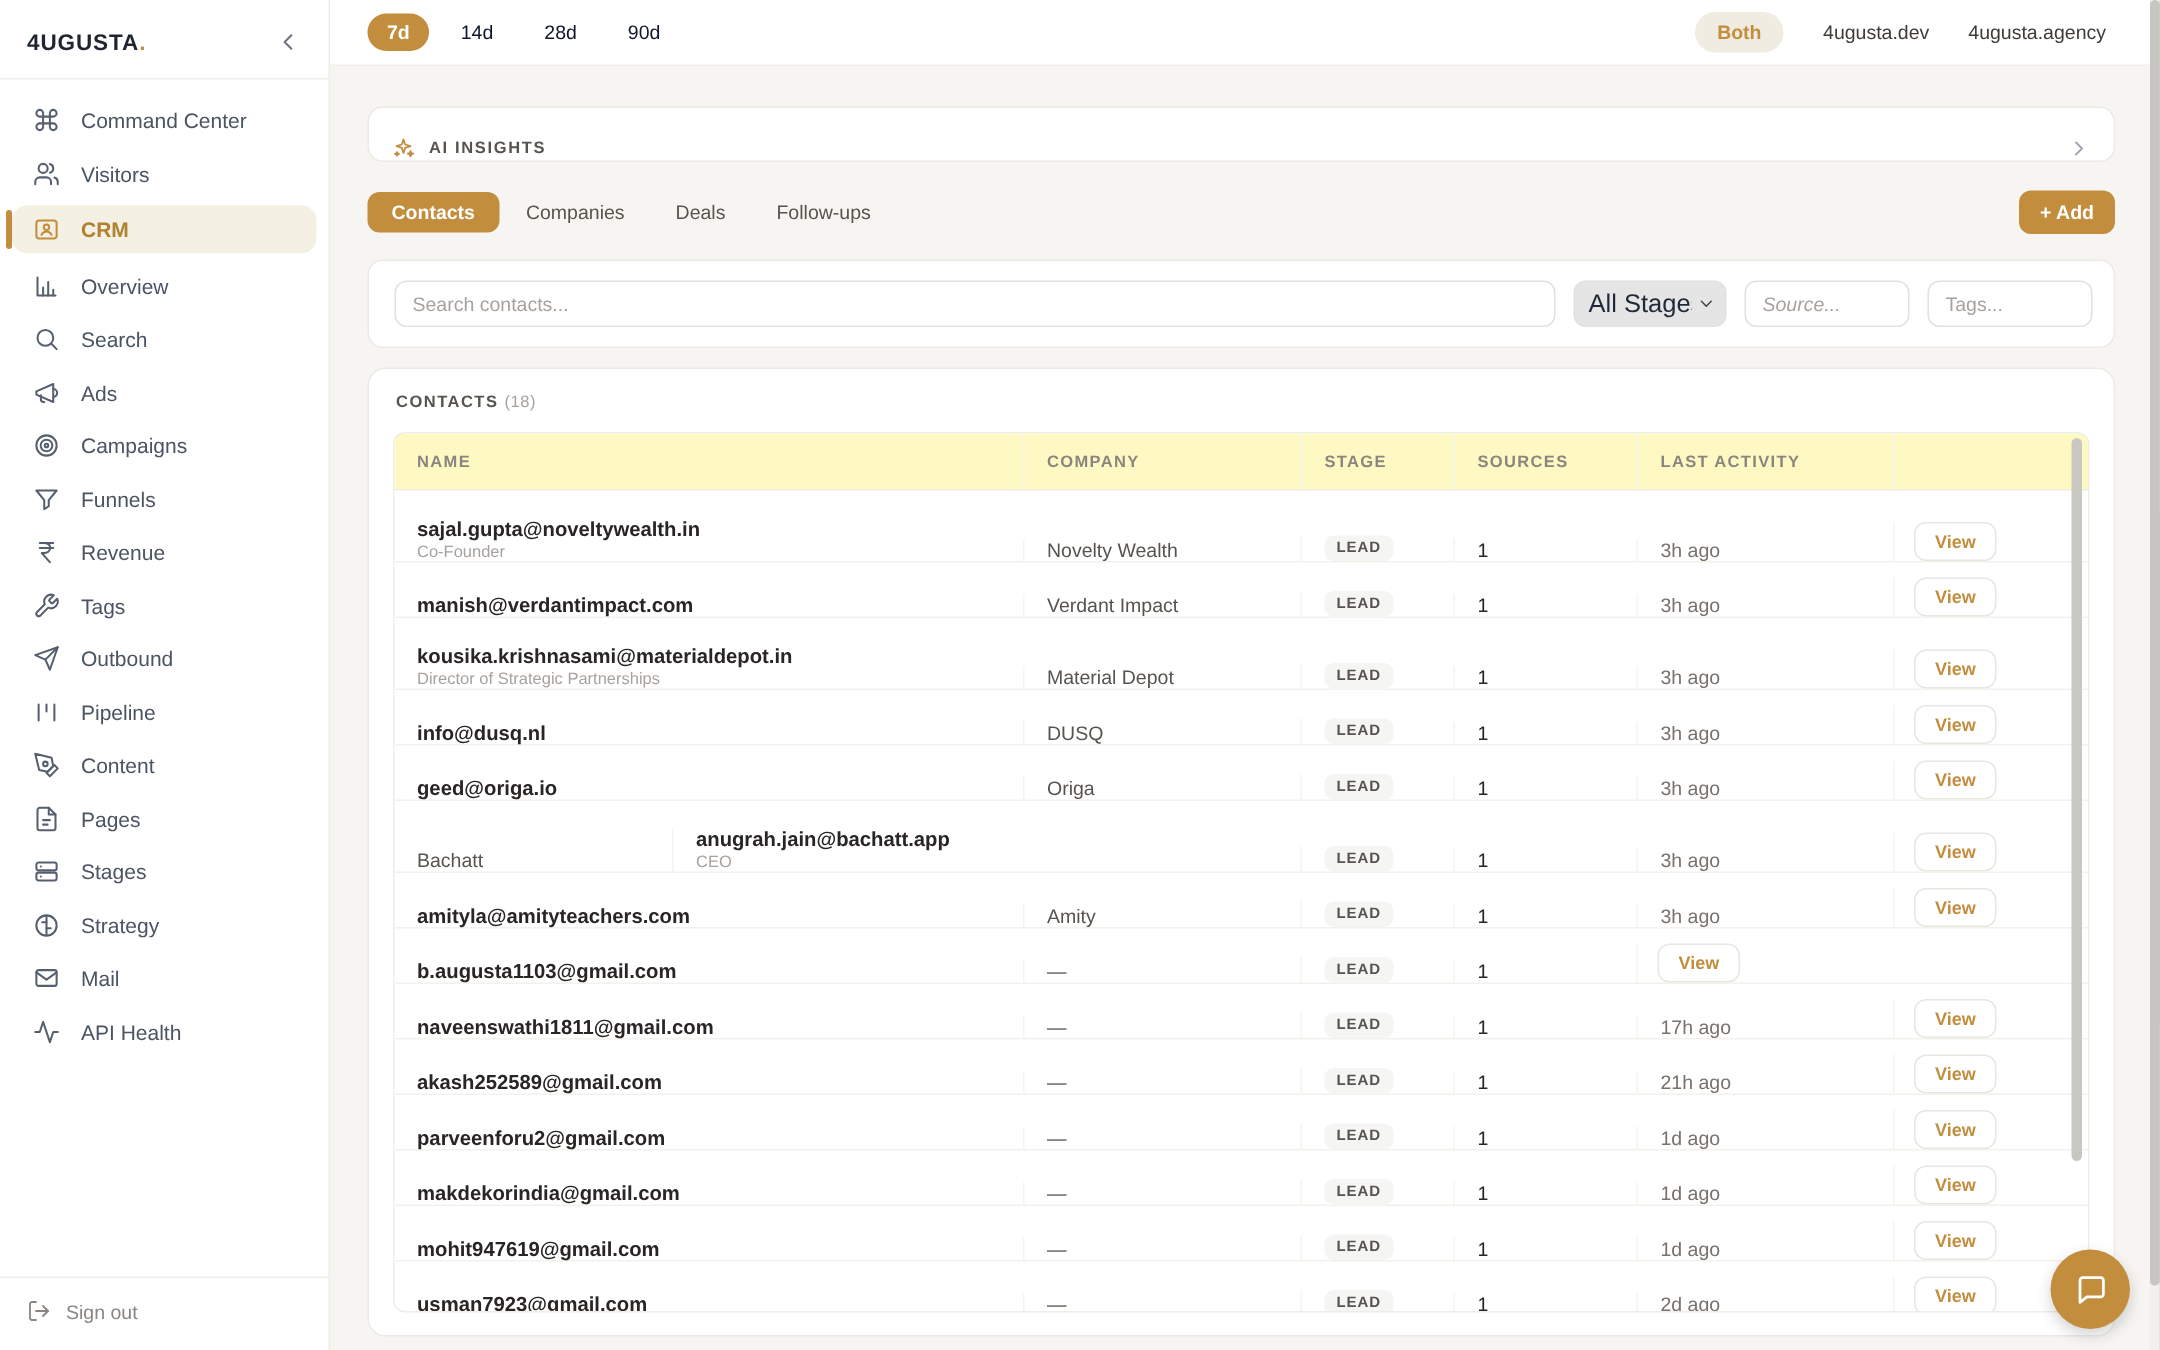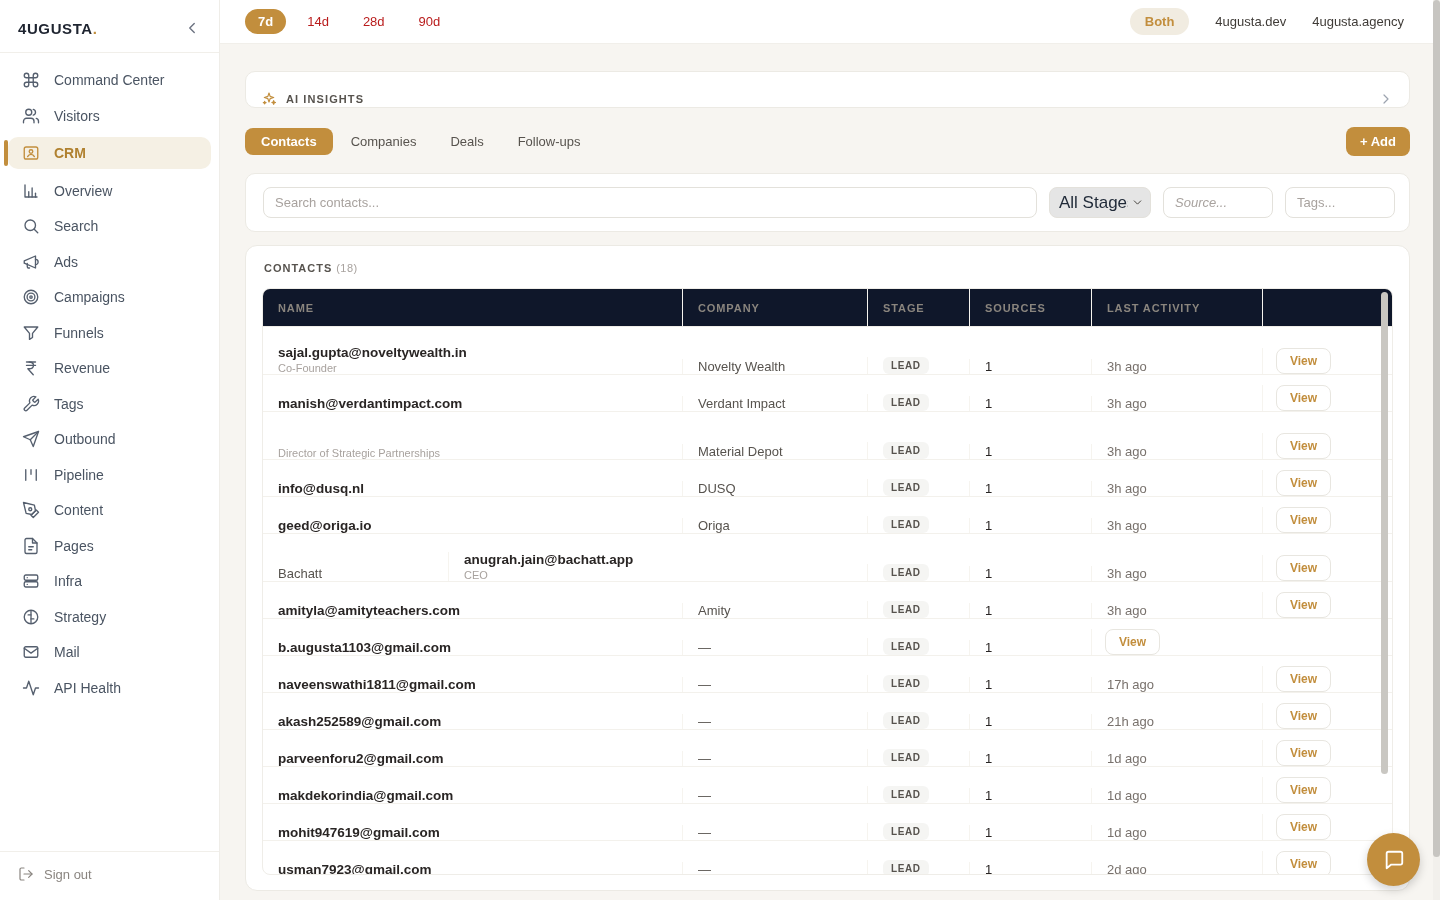--- a/index.html
+++ b/index.html
@@ -33,21 +33,21 @@
   .nav-item.active .nav-icon{color:var(--accent);}
   .nav-item.active::before{content:"";position:absolute;left:-4px;top:3px;bottom:3px;width:4px;border-radius:3px;background:var(--accent);}
   .side-spacer{flex:1 1 auto;}
   .signout-row{border-top:1px solid #F1EFEA;display:flex;align-items:center;gap:10px;padding:14px 18px 18px 18px;color:#8A8580;font-size:13px;cursor:pointer;}
   .signout-row .nav-icon{width:16px;height:16px;color:#8A8580;}
 
   
   .main{margin-left:220px;height:900px;display:flex;flex-direction:column;}
   .topbar{height:44px;background:#fff;border-bottom:1px solid #F1EFEA;display:flex;align-items:center;justify-content:space-between;padding:0 36px 0 25px;flex:0 0 auto;}
   .range-group{display:flex;align-items:center;gap:8px;}
-  .range-pill{font-size:13px;color:#b91c1c;padding:5px 13px;border-radius:999px;cursor:pointer;}
+  .range-pill{font-size:13px;color:#0f172a;padding:5px 13px;border-radius:999px;cursor:pointer;}
   .range-pill.active{background:var(--accent);color:#fff;font-weight:600;}
   .domain-group{display:flex;align-items:center;gap:26px;}
   .domain-pill{font-size:13px;color:#3F3B37;cursor:pointer;}
   .domain-pill.active{background:#F1ECE1;color:var(--accent);font-weight:600;padding:6px 15px;border-radius:999px;}
 
   .content{padding:27px 30px 0 25px;flex:1 1 auto;}
 
   .ai-card{background:#fff;border:1px solid var(--card-border);border-radius:10px;height:37px;display:flex;align-items:flex-end;justify-content:space-between;padding:0 15px;cursor:pointer;}
   .ai-left{display:flex;align-items:center;gap:9px;}
   .ai-left .spark{width:16px;height:16px;color:var(--accent);}
@@ -66,21 +66,21 @@
   .select-wrap{position:relative;width:102px;flex:0 0 102px;}
   .select-wrap select{width:100%;height:31px;border:1px solid #E3E1DB;border-radius:8px;font-size:17px;color:#1F2937;font-family:inherit;appearance:none;-webkit-appearance:none;padding:0 22px 0 9px;background:#e5e5e5;outline:none;cursor:pointer;text-align:right;}
   .select-chevron{position:absolute;right:7px;top:9px;width:13px;height:13px;color:#44403C;pointer-events:none;}
   .source-input{width:110px;flex:0 0 110px;font-style:italic;}
   .tags-input{width:110px;flex:0 0 110px;}
 
   .contacts-card{margin-top:13px;background:#fff;border:1px solid var(--card-border);border-radius:12px;padding:14px 16px 12px 16px;height:646px;}
   .contacts-title{font-size:11px;font-weight:700;letter-spacing:1px;color:#57534E;margin:2px 0 14px 2px;}
   .contacts-count{color:#A8A29E;font-weight:400;margin-left:4px;letter-spacing:.4px;}
   .table-wrap{position:relative;border:1px solid #EFEDE8;border-radius:8px;height:587px;overflow:hidden;}
-  .t-header{display:flex;height:38px;background:#0f172a;border-bottom:1px solid #EFEDE8;}
+  .t-header{display:flex;height:38px;background:#fef9c3;border-bottom:1px solid #EFEDE8;}
   .t-header .cell{display:flex;align-items:center;font-size:11px;font-weight:600;letter-spacing:.9px;color:#8A857E;text-transform:uppercase;}
   .cell{padding-left:15px;border-left:1px solid #F6F4EF;}
   .cell:first-child{border-left:none;}
   .c-name{width:419px;flex:0 0 419px;}
   .c-company{width:185px;flex:0 0 185px;}
   .c-stage{width:102px;flex:0 0 102px;}
   .c-sources{width:122px;flex:0 0 122px;}
   .c-activity{width:171px;flex:0 0 171px;}
   .c-view{width:134px;flex:0 0 134px;}
   .t-row{display:flex;border-bottom:1px solid var(--row-border);height:37px;align-items:flex-end;}
@@ -269,21 +269,21 @@
 
       <div class="nav-item">
         <span class="nav-icon icon-stroke">
           <svg viewBox="0 0 24 24">
             <rect x="3" y="4" width="18" height="7" rx="2"></rect>
             <rect x="3" y="13" width="18" height="7" rx="2"></rect>
             <line x1="7" y1="7.5" x2="7.01" y2="7.5"></line>
             <line x1="7" y1="16.5" x2="7.01" y2="16.5"></line>
           </svg>
         </span>
-        <span>Infra</span>
+        <span>Stages</span>
       </div>
 
       <div class="nav-item">
         <span class="nav-icon icon-stroke">
           <svg viewBox="0 0 24 24">
             <circle cx="12" cy="12" r="9"></circle>
             <path d="M12 3.5v17"></path>
             <path d="M8.2 9.2h3.8M12 14.5h3.8"></path>
           </svg>
         </span>
@@ -451,20 +451,21 @@
             <div class="cell c-activity">
               <span class="row-activity">3h ago</span>
             </div>
             <div class="cell c-view">
               <button class="view-btn">View</button>
             </div>
           </div>
 
           <div class="t-row two-line">
             <div class="cell c-name">
+              <span class="row-name">kousika.krishnasami@materialdepot.in</span>
               <span class="row-subtitle">Director of Strategic Partnerships</span>
             </div>
             <div class="cell c-company">
               <span class="row-company">Material Depot</span>
             </div>
             <div class="cell c-stage">
               <span class="stage-badge">LEAD</span>
             </div>
             <div class="cell c-sources">
               <span class="row-sources">1</span>

